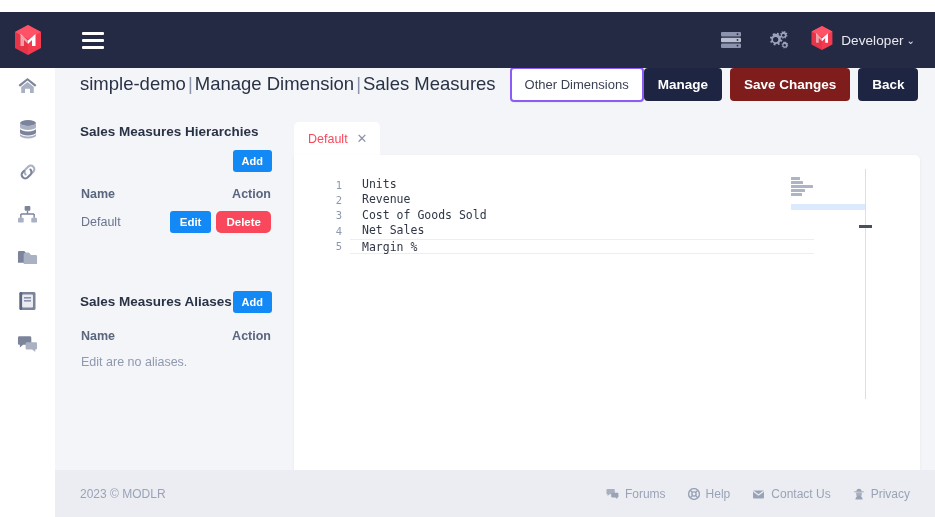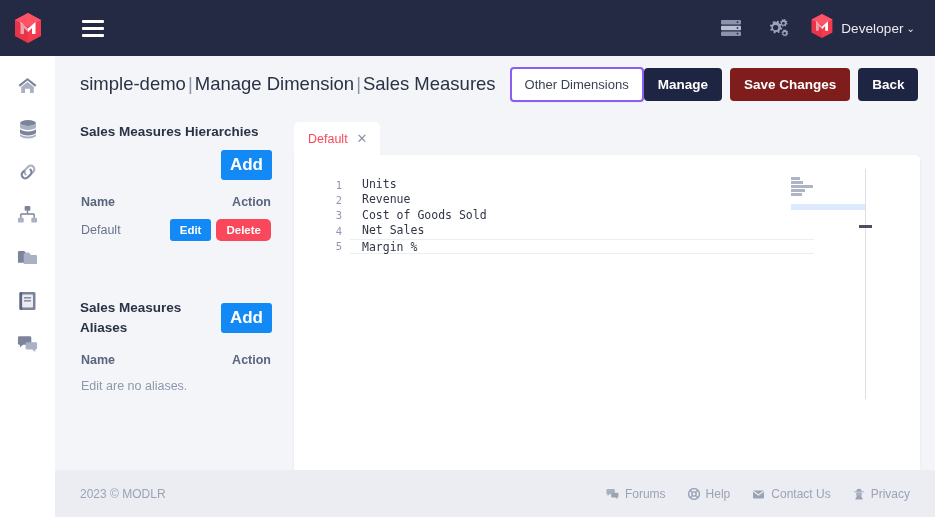--- a/index.html
+++ b/index.html
@@ -7,21 +7,21 @@
     width: 935px; height: 517px;
     overflow: hidden;
     font-family: "Liberation Sans", sans-serif;
     background: #ffffff;
   }
 
   #app { position: relative; width: 935px; height: 517px; }
 
   
   .navbar {
-    position: absolute; top: 0; left: 0;
+    position: absolute; top: 12px; left: 0;
     width: 935px; height: 56px;
     background: #242a44;
     display: flex; align-items: center;
     z-index: 30;
   }
   .nav-logo {
     width: 55px; height: 56px;
     display: flex; align-items: center; justify-content: center;
   }
   .hamburger {
@@ -117,21 +117,21 @@
     min-height: 24px;
     margin-bottom: 0px;
   }
   .section-title {
     font-size: 13.5px; font-weight: 700; color: #2a3246;
     line-height: 20px;
     flex: 1;
   }
   .btn-add {
     background: #1389f5; color: #fff; border: none; border-radius: 3px;
-    font-size: 17px; font-weight: 700;
+    font-size: 11px; font-weight: 700;
     padding: 5px 9px; cursor: pointer;
     font-family: "Liberation Sans", sans-serif;
   }
   .tbl { width: 100%; margin-top: 8px; }
   .tbl-head {
     display: flex; justify-content: space-between;
     font-size: 12.5px; font-weight: 700; color: #5a657e;
     padding: 7px 1px 7px 1px;
   }
   .tbl-row {

